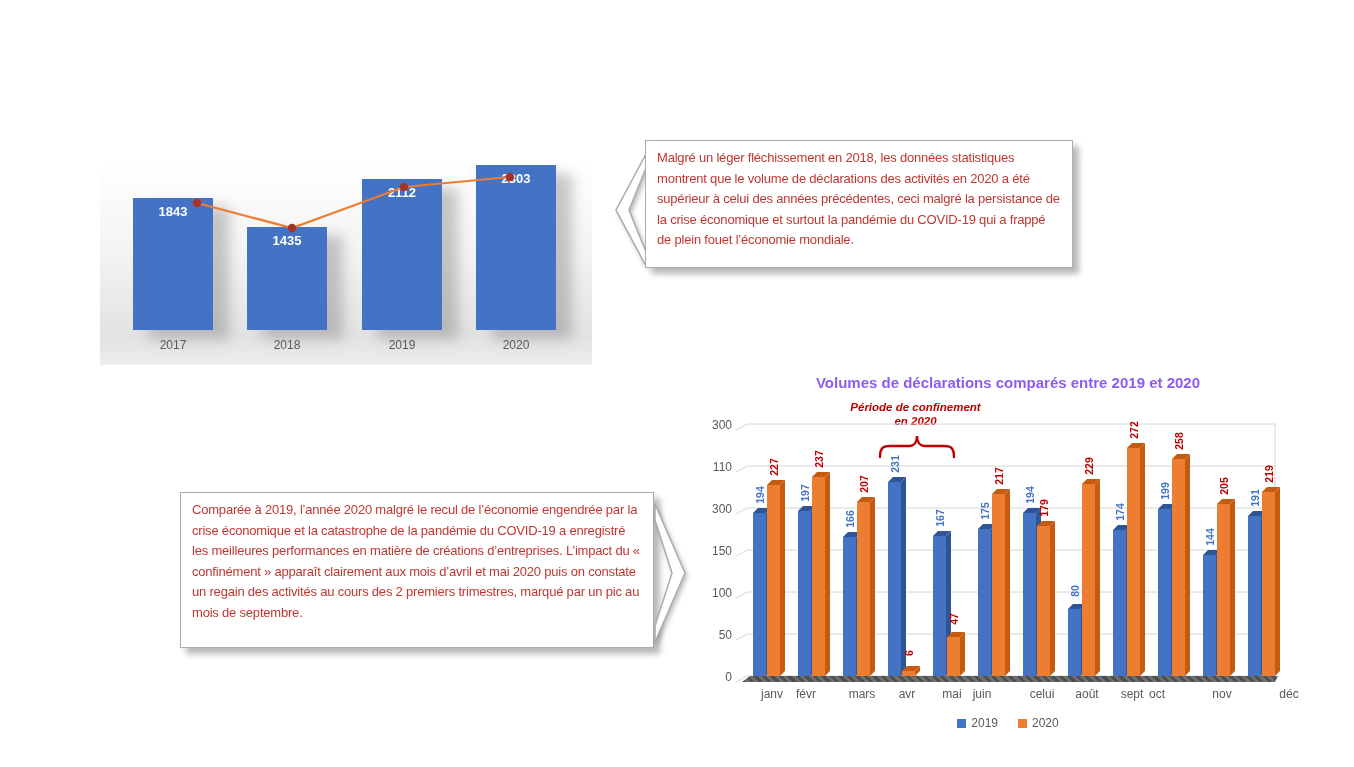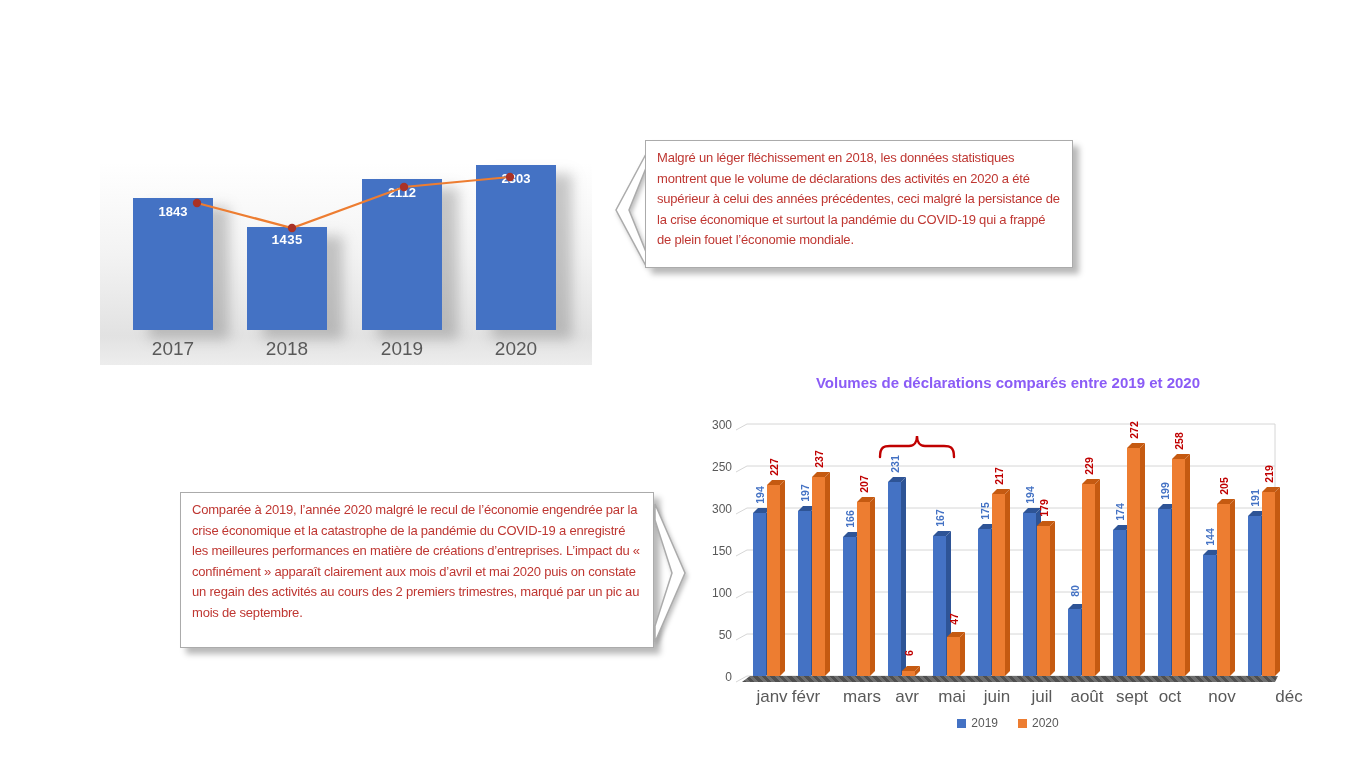--- a/index.html
+++ b/index.html
@@ -14,21 +14,21 @@
   
   #chart1{left:100px;top:75px;width:492px;height:290px;
     background:linear-gradient(180deg,#ffffff 0%,#ffffff 30%,#f3f3f3 62%,#e2e2e2 90%,#ededed 100%);}
   #c1-title{left:0;top:11px;width:100%;text-align:center;
     font-size:15.5px;font-weight:bold;line-height:21px;white-space:pre-line;}
   .c1-bar{position:absolute;width:80px;
     box-shadow:16px 9px 12px rgba(120,120,120,.40);}
   .c1-bar-label{position:absolute;width:80px;text-align:center;
     font-size:13px;font-weight:bold;color:#ffffff;}
   #c1-svg{left:0;top:0;width:492px;height:290px;pointer-events:none;}
-  .c1-cat{position:absolute;top:263px;width:80px;text-align:center;font-size:19px;}
+  .c1-cat{position:absolute;top:263px;width:80px;text-align:center;font-size:12px;}
 
   
   .callout-box{position:absolute;background:#ffffff;border:1px solid #ABABAB;
     box-shadow:6px 6px 6px rgba(0,0,0,.28);padding:7px 11px;
     font-size:13px;line-height:20.5px;letter-spacing:-0.2px;}
   .callout-arrow{position:absolute;filter:drop-shadow(2px 3px 2px rgba(0,0,0,.25));}
 
   
   #chart2{left:698px;top:368px;width:620px;height:385px;}
   #c2-title{left:0;top:6px;width:100%;text-align:center;font-size:15px;font-weight:bold;}
@@ -40,35 +40,35 @@
   .c2-bar .top{position:absolute;left:0;top:-5px;width:100%;height:5px;
     transform:skewX(-45deg);transform-origin:0 100%;}
   .c2-bar .side{position:absolute;left:100%;top:0;width:5px;height:100%;
     transform:skewY(-45deg);transform-origin:0 0;}
   .c2-lab{position:absolute;width:36px;height:16px;line-height:16px;text-align:center;
     font-size:10.5px;font-weight:bold;transform:rotate(-90deg);}
   #c2-floor{left:44px;top:308px;width:536px;height:6px;
     background:repeating-linear-gradient(45deg,#4f4f4f 0 3px,#6e6e6e 3px 6px);
     clip-path:polygon(8px 0,100% 0,calc(100% - 3px) 100%,0 100%);
     box-shadow:3px 3px 3px rgba(0,0,0,.25);}
-  .c2-cat{position:absolute;top:319px;width:44px;text-align:center;font-size:17px;}
+  .c2-cat{position:absolute;top:319px;width:44px;text-align:center;font-size:12px;}
   #c2-legend{left:0;top:348px;width:100%;display:flex;justify-content:center;gap:20px;
     font-size:12px;align-items:center;}
   .lg-item{display:flex;align-items:center;gap:5px;}
   .lg-swatch{width:9px;height:9px;display:inline-block;}
 </style>
 </head>
 <body>
 
 <div id="chart1" class="abs">
   <div id="c1-bars">
       <div class="c1-bar" style="left: 33px; top: 123px; height: 132px; background: rgb(68, 114, 196);"></div>
       <div class="c1-bar-label" style="left: 33px; top: 129px;">1843</div>
       <div class="c1-bar" style="left: 147px; top: 152px; height: 103px; background: rgb(68, 114, 196);"></div>
-      <div class="c1-bar-label" style="left: 147px; top: 158px; font-family: Liberation Mono, monospace;">1435</div>
+      <div class="c1-bar-label" style="left: 147px; top: 158px;">1435</div>
       <div class="c1-bar" style="left: 262px; top: 104px; height: 151px; background: rgb(68, 114, 196);"></div>
       <div class="c1-bar-label" style="left: 262px; top: 110px;">2112</div>
       <div class="c1-bar" style="left: 376px; top: 90px; height: 165px; background: rgb(68, 114, 196);"></div>
       <div class="c1-bar-label" style="left: 376px; top: 96px;">2303</div>
     </div>
   <svg id="c1-svg" class="abs">
       <polyline points="97,128 192,153 304,112 410,102" fill="none" stroke="#ED7D31" stroke-width="2.2"></polyline>
       <circle cx="97" cy="128" r="4.2" fill="#A93226"></circle>
       <circle cx="192" cy="153" r="4.2" fill="#A93226"></circle>
       <circle cx="304" cy="112" r="4.2" fill="#A93226"></circle>
@@ -91,40 +91,42 @@
 
 <div class="abs" style="left:180px;top:492px;width:512px;height:162px;">
   <div class="callout-box" style="left:0;top:0;width:450px;min-height:140px;color:#BF3732;">Comparée à 2019, l’année 2020 malgré le recul de l’économie engendrée par la crise économique et la catastrophe de la pandémie du COVID-19 a enregistré les meilleures performances en matière de créations d’entreprises. L’impact du « confinément » apparaît clairement aux mois d’avril et mai 2020 puis on constate un regain des activités au cours des 2 premiers trimestres, marqué par un pic au mois de septembre.</div>
   <svg class="callout-arrow" style="left:473px;top:8px;" width="36" height="146" viewBox="0 0 36 146">
     <path d="M2,4 L32,73 L2,142 L2,126 L19,73 L2,20 Z" fill="#ffffff" stroke="#ABABAB" stroke-width="1.5"></path>
   </svg>
 </div>
 
 <div id="chart2" class="abs">
   <div id="c2-title" class="abs" style="color:#8b5cf6;">Volumes de déclarations comparés entre 2019 et 2020</div>
+  <div id="c2-annot" class="abs" style="color:#C00000;">Période de confinement
+en 2020</div>
   <svg class="abs" style="left:179px;top:64px;" width="80" height="28" viewBox="0 0 80 28">
     <path d="M3,25 C3,15 7,14 13,14 L32,14 C38,14 40,9 40,4 C40,9 42,14 48,14 L67,14 C73,14 77,15 77,25" fill="none" stroke="#C00000" stroke-width="2.4" stroke-linecap="round"></path>
   </svg>
   <svg id="c2-grid" class="abs">
       <path d="M38,314 L49,308 H577" fill="none" stroke="#D6D6D6" stroke-width="1"></path>
       <path d="M38,272 L49,266 H577" fill="none" stroke="#D6D6D6" stroke-width="1"></path>
       <path d="M38,230 L49,224 H577" fill="none" stroke="#D6D6D6" stroke-width="1"></path>
       <path d="M38,188 L49,182 H577" fill="none" stroke="#D6D6D6" stroke-width="1"></path>
       <path d="M38,146 L49,140 H577" fill="none" stroke="#D6D6D6" stroke-width="1"></path>
       <path d="M38,104 L49,98 H577" fill="none" stroke="#D6D6D6" stroke-width="1"></path>
       <path d="M38,62 L49,56 H577" fill="none" stroke="#D6D6D6" stroke-width="1"></path>
       <line x1="577" y1="56" x2="577" y2="308" stroke="#D6D6D6"></line>
     </svg>
   <div id="c2-yaxis">
       <div class="c2-ytick" style="top: 302px; color: rgb(89, 89, 89);">0</div>
       <div class="c2-ytick" style="top: 260px; color: rgb(89, 89, 89);">50</div>
       <div class="c2-ytick" style="top: 218px; color: rgb(89, 89, 89);">100</div>
       <div class="c2-ytick" style="top: 176px; color: rgb(89, 89, 89);">150</div>
       <div class="c2-ytick" style="top: 134px; color: rgb(89, 89, 89);">300</div>
-      <div class="c2-ytick" style="top: 92px; color: rgb(89, 89, 89);">250</div>
+      <div class="c2-ytick" style="top: 92px; color: rgb(89, 89, 89);">110</div>
       <div class="c2-ytick" style="top: 50px; color: rgb(89, 89, 89);">300</div>
     </div>
   <div id="c2-bars">
       <div class="c2-bar" style="left: 55px; top: 145px; width: 13px; height: 163px; background: rgb(68, 114, 196);">
         <div class="top" style="background: rgb(46, 84, 150);"></div>
         <div class="side" style="background: rgb(46, 84, 150);"></div>
       </div>
       <div class="c2-lab" style="left: 43.5px; top: 119px; color: rgb(68, 114, 196);">194</div>
       <div class="c2-bar" style="left: 69px; top: 117px; width: 13px; height: 191px; background: rgb(237, 125, 49);">
         <div class="top" style="background: rgb(197, 90, 17);"></div>
@@ -242,25 +244,25 @@
       </div>
       <div class="c2-lab" style="left: 552.5px; top: 98px; color: rgb(192, 0, 0);">219</div>
     </div>
   <div id="c2-floor" class="abs"></div>
   <div id="c2-cats">
       <div class="c2-cat" style="left: 52px; color: rgb(89, 89, 89);">janv</div>
       <div class="c2-cat" style="left: 86px; color: rgb(89, 89, 89);">févr</div>
       <div class="c2-cat" style="left: 142px; color: rgb(89, 89, 89);">mars</div>
       <div class="c2-cat" style="left: 187px; color: rgb(89, 89, 89);">avr</div>
       <div class="c2-cat" style="left: 232px; color: rgb(89, 89, 89);">mai</div>
-      <div class="c2-cat" style="left: 277px; color: rgb(89, 89, 89);">juin</div>
-      <div class="c2-cat" style="left: 322px; color: rgb(89, 89, 89);">juil</div>
+      <div class="c2-cat" style="left: 262px; color: rgb(89, 89, 89);">juin</div>
+      <div class="c2-cat" style="left: 322px; color: rgb(89, 89, 89);">celui</div>
       <div class="c2-cat" style="left: 367px; color: rgb(89, 89, 89);">août</div>
       <div class="c2-cat" style="left: 412px; color: rgb(89, 89, 89);">sept</div>
-      <div class="c2-cat" style="left: 450px; color: rgb(89, 89, 89);">oct</div>
+      <div class="c2-cat" style="left: 437px; color: rgb(89, 89, 89);">oct</div>
       <div class="c2-cat" style="left: 502px; color: rgb(89, 89, 89);">nov</div>
       <div class="c2-cat" style="left: 569px; color: rgb(89, 89, 89);">déc</div>
     </div>
   <div id="c2-legend" class="abs">
       <div class="lg-item">
         <div class="lg-swatch" style="background: rgb(68, 114, 196);"></div>
         <div style="color: rgb(89, 89, 89);">2019</div>
       </div>
       <div class="lg-item">
         <div class="lg-swatch" style="background: rgb(237, 125, 49);"></div>

